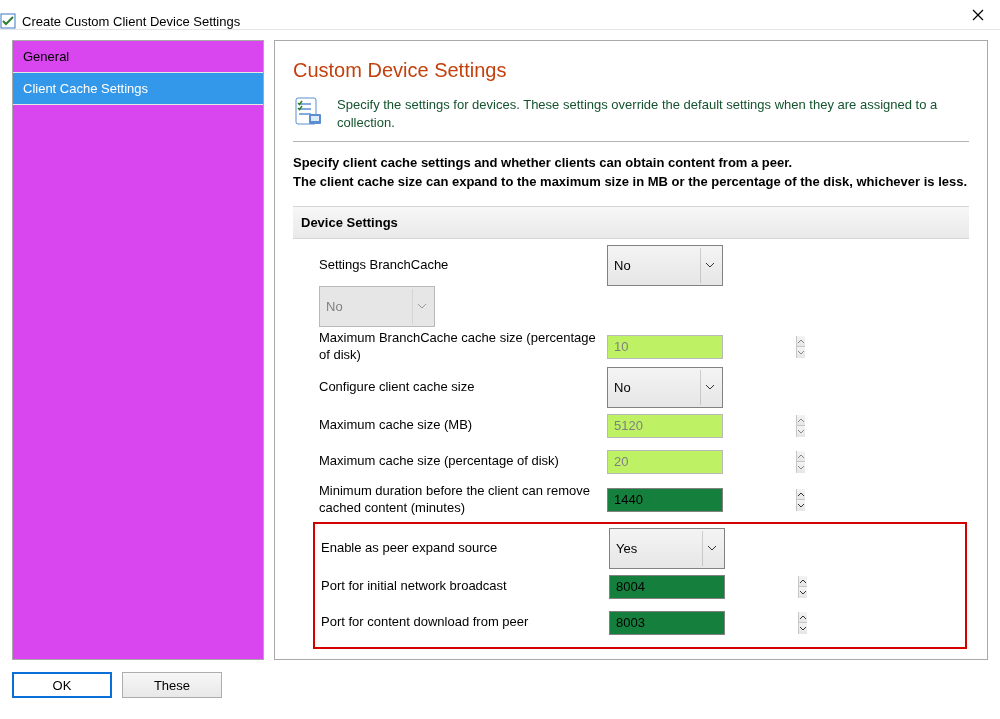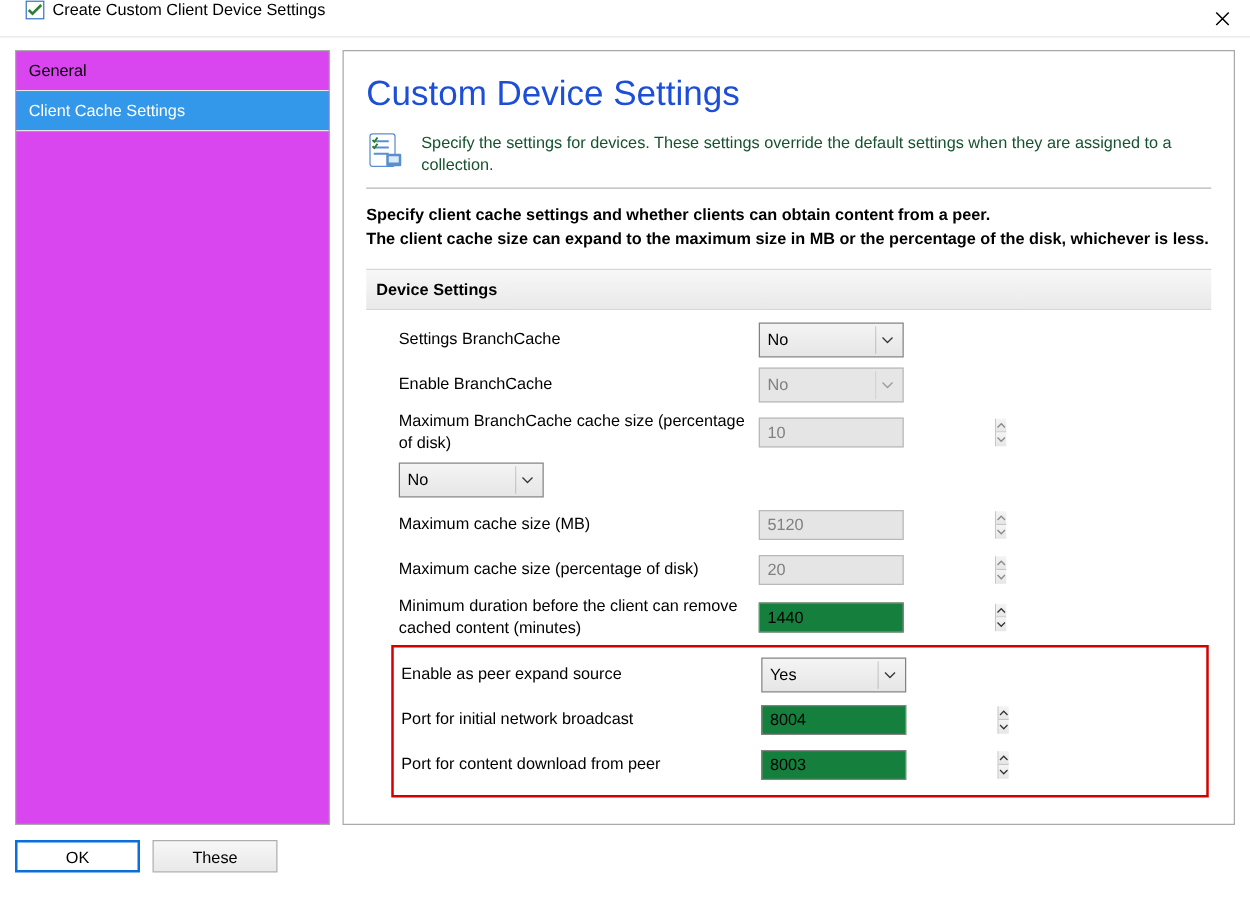--- a/index.html
+++ b/index.html
@@ -9,22 +9,22 @@
     font-size: 13px;
     background: #fff;
     color: #000;
     width: 1000px;
     height: 719px;
     overflow: hidden;
   }
   .titlebar {
     height: 30px;
     display: flex;
-    align-items: flex-start;
-    padding: 0 20px;
+    align-items: flex-end;
+    padding: 0 0;
     border-bottom: 1px solid #e5e5e5;
     position: relative;
   }
   .titlebar .app-icon {
     width: 16px; height: 16px;
     margin-right: 6px;
     display: inline-flex; align-items: center; justify-content: center;
   }
   .titlebar .title { font-size: 13px; }
   .titlebar .close {
@@ -56,22 +56,22 @@
     color: #fff;
   }
   .content-panel {
     flex: 1;
     border: 1px solid #a9a9a9;
     background: #fff;
     padding: 14px 18px 10px 18px;
     position: relative;
   }
   .content-title {
-    color: #1d4ed8;
-    font-size: 28px;
+    color: #c2410c;
+    font-size: 20px;
     margin: 4px 0 14px 0;
     font-weight: 400;
   }
   .header-row {
     display: flex;
     align-items: flex-start;
     gap: 12px;
     margin-bottom: 8px;
   }
   .header-icon {
@@ -117,21 +117,21 @@
     width: 278px;
     font-size: 13px;
     line-height: 1.3;
   }
   .control-cell {
     width: 118px;
     display: flex;
   }
   .dropdown {
     width: 116px;
-    height: 28px;
+    height: 41px;
     border: 1px solid #828282;
     background: linear-gradient(#f4f4f4,#e6e6e6);
     display: flex; align-items: center;
     position: relative;
     padding: 0 6px;
     font-size: 13px;
   }
   .dropdown.disabled {
     color: #808080;
     background: #e6e6e6;
@@ -147,21 +147,21 @@
   .chev svg { width: 10px; height: 6px; }
   .spinner {
     width: 116px; height: 24px;
     display: flex;
     border: 1px solid #828282;
     background: #15803d;
   }
   .spinner.disabled {
     border-color: #b9b9b9;
     color: #808080;
-    background: #e5e5e5;
+    background: #bef264;
   }
   .spinner input {
     flex: 1;
     border: none; outline: none;
     padding: 0 6px;
     font-size: 13px;
     font-family: inherit;
     background: transparent;
     color: inherit;
   }
@@ -265,21 +265,20 @@
               <span class="chev">
                   <svg viewBox="0 0 10 6">
                     <path d="M1 1 L5 5 L9 1" stroke="#333" fill="none"></path>
                   </svg>
                 </span>
             </div>
           </div>
         </div>
 
         <div class="setting-row">
-          <div class="setting-label">Enable BranchCache</div>
           <div class="control-cell">
             <div class="dropdown disabled">
               <span>No</span>
               <span class="chev">
                   <svg viewBox="0 0 10 6">
                     <path d="M1 1 L5 5 L9 1" stroke="#999" fill="none"></path>
                   </svg>
                 </span>
             </div>
           </div>
@@ -300,20 +299,21 @@
                     <svg viewBox="0 0 8 5">
                       <path d="M1 1 L4 4 L7 1" stroke="#888" fill="none"></path>
                     </svg>
                   </div>
               </div>
             </div>
           </div>
         </div>
 
         <div class="setting-row">
+          <div class="setting-label">Configure client cache size</div>
           <div class="control-cell">
             <div class="dropdown">
               <span>No</span>
               <span class="chev">
                   <svg viewBox="0 0 10 6">
                     <path d="M1 1 L5 5 L9 1" stroke="#333" fill="none"></path>
                   </svg>
                 </span>
             </div>
           </div>

